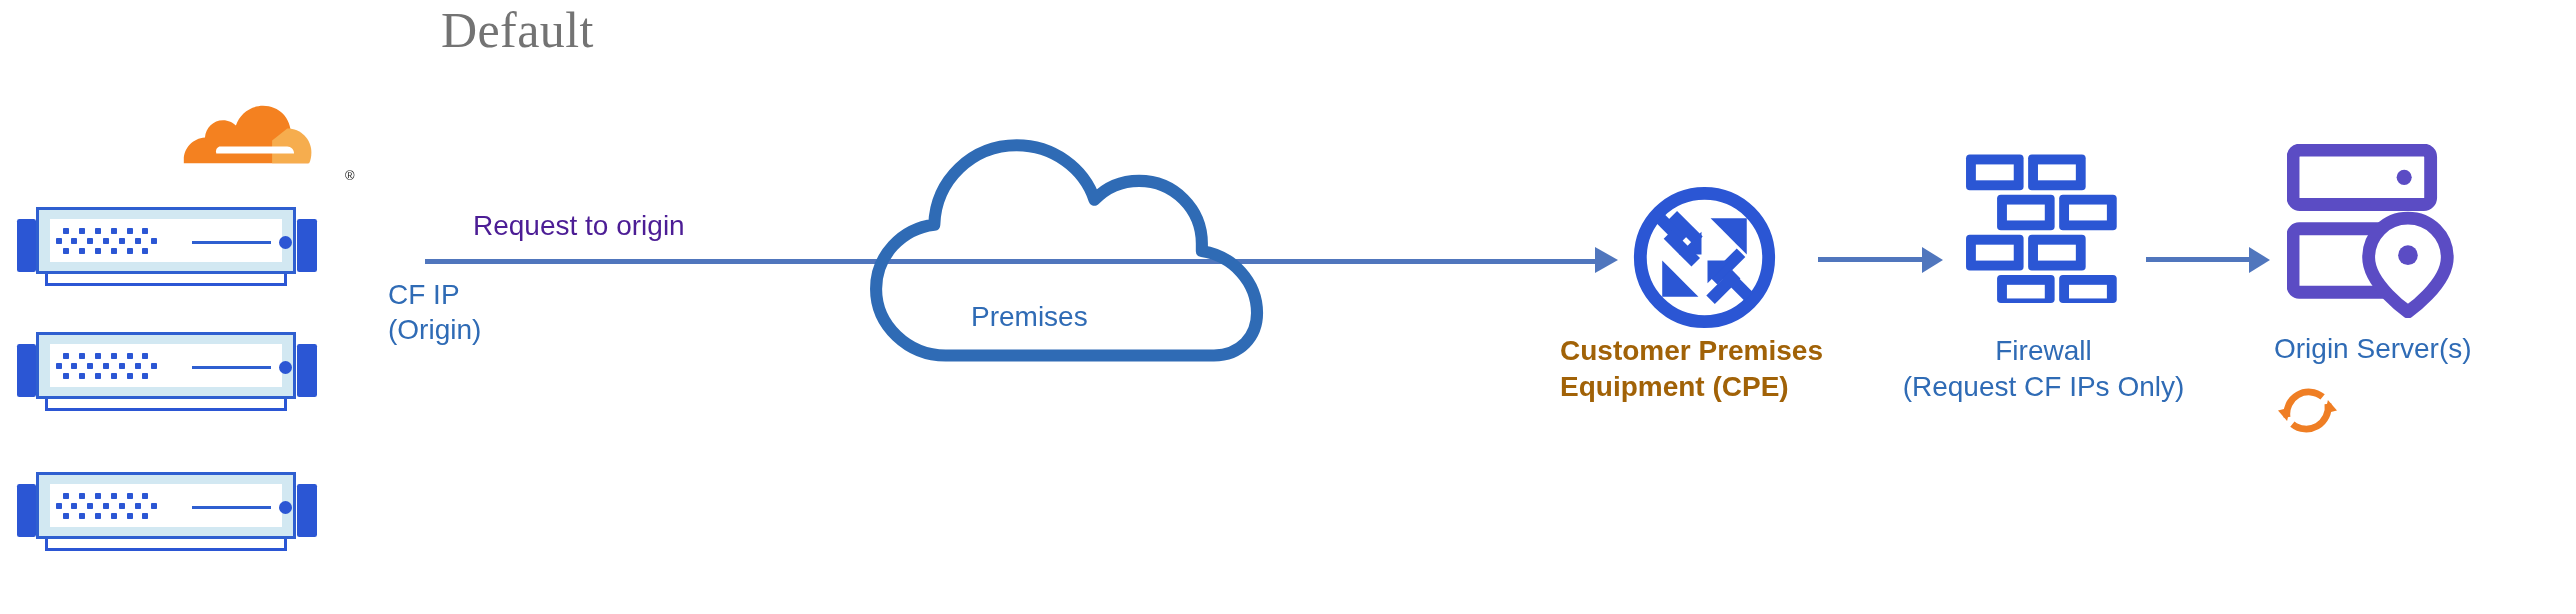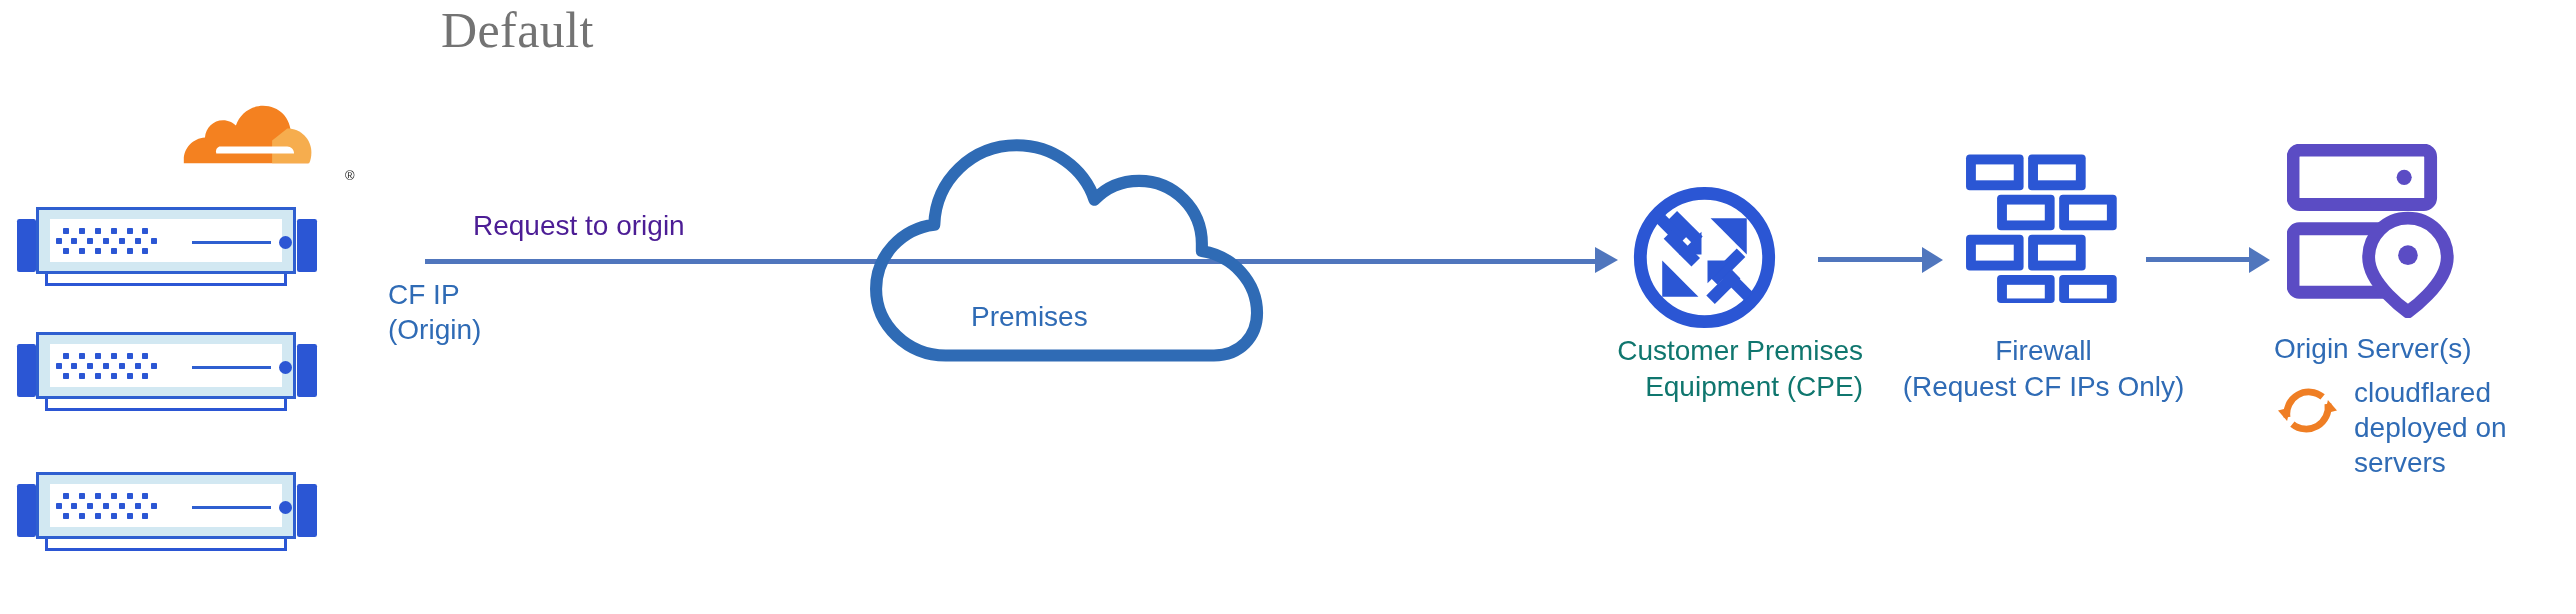--- a/index.html
+++ b/index.html
@@ -143,25 +143,26 @@
     font-size: 28px;
     color: #2f6bb5;
     white-space: nowrap;
   }
 
   
   #cpe-icon { left: 1629px; top: 182px; width: 151px; height: 151px; }
   #cpe-label {
     left: 1560px; top: 333px;
     width: 303px;
-    text-align: right;
+    text-align: left;
     font-size: 28px;
     line-height: 36px;
-    color: #0f766e;
+    color: #a16207;
     white-space: pre-line;
+    font-weight: bold;
   }
   #cpe-to-fw-line {
     left: 1818px; top: 257px;
     width: 107px; height: 5.3px;
     background: #5076bd;
   }
   #cpe-to-fw-arrow {
     left: 1922px; top: 247px;
     width: 0; height: 0;
     border-top: 13px solid transparent;
@@ -413,18 +414,15 @@
   <div class="abs" id="origin-label">Origin Server(s)</div>
 
   <svg class="abs" id="cloudflared-icon" viewBox="0 0 86 86">
     <g fill="none" stroke="#ef7e24" stroke-width="9" stroke-linecap="butt">
       <path d="M16 52 A29 29 0 0 1 63 25"></path>
       <path d="M70 34 A29 29 0 0 1 23 61"></path>
     </g>
     <path d="M20 39 L4 43 L16 57 Z" fill="#ef7e24"></path>
     <path d="M66 47 L82 43 L70 29 Z" fill="#ef7e24"></path>
   </svg>
-  <div class="abs" id="cloudflared-label">cloudflared
-deployed on
-servers</div>
 
 </div>
 
 
 </body></html>

